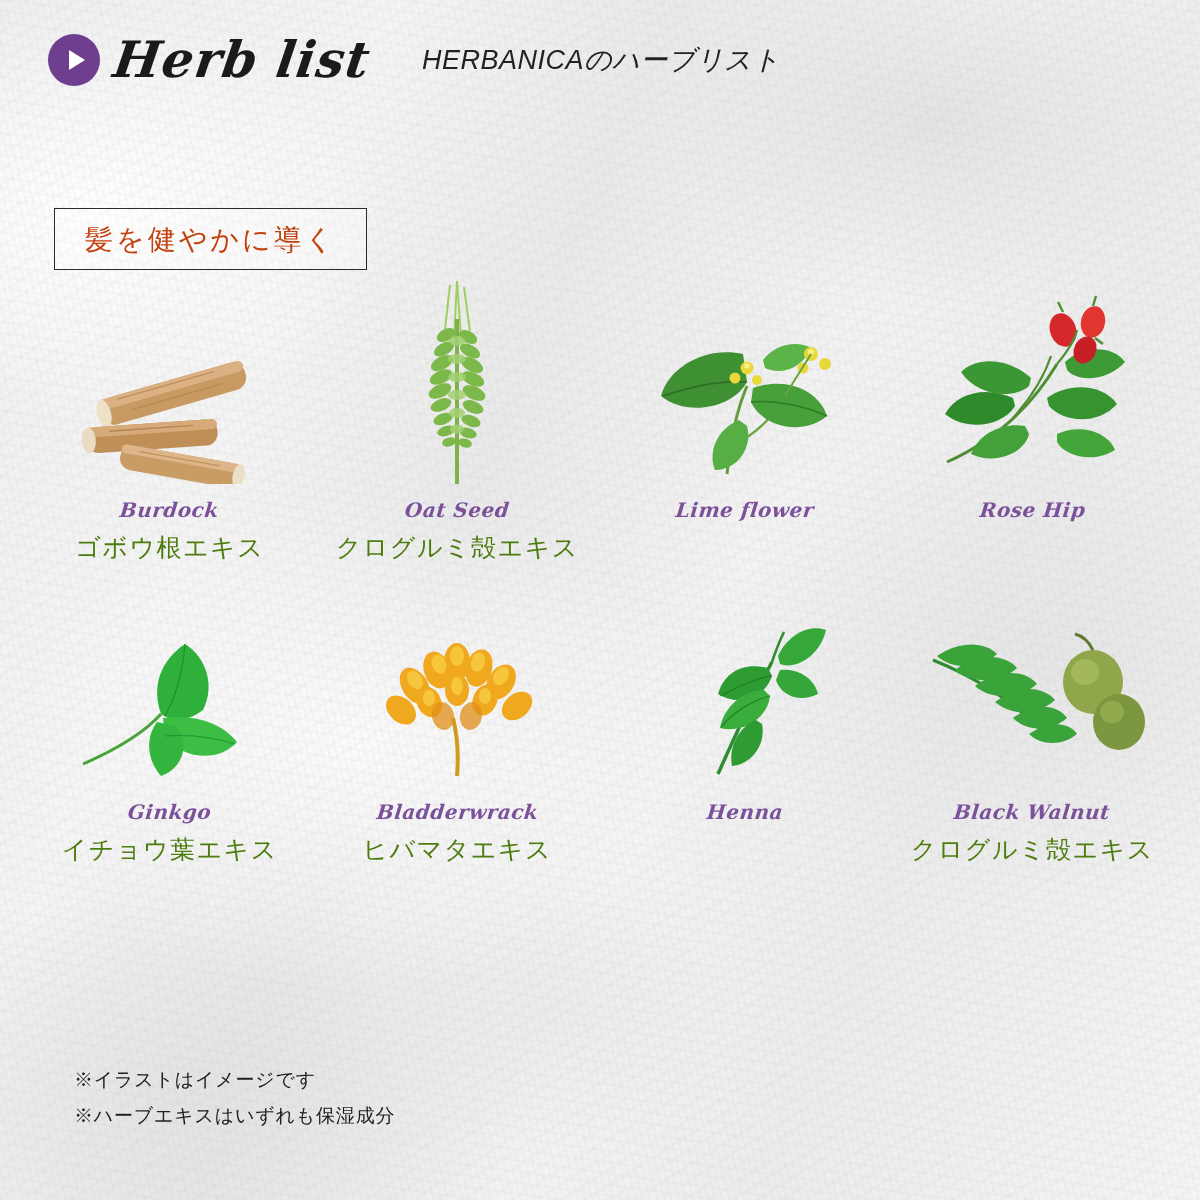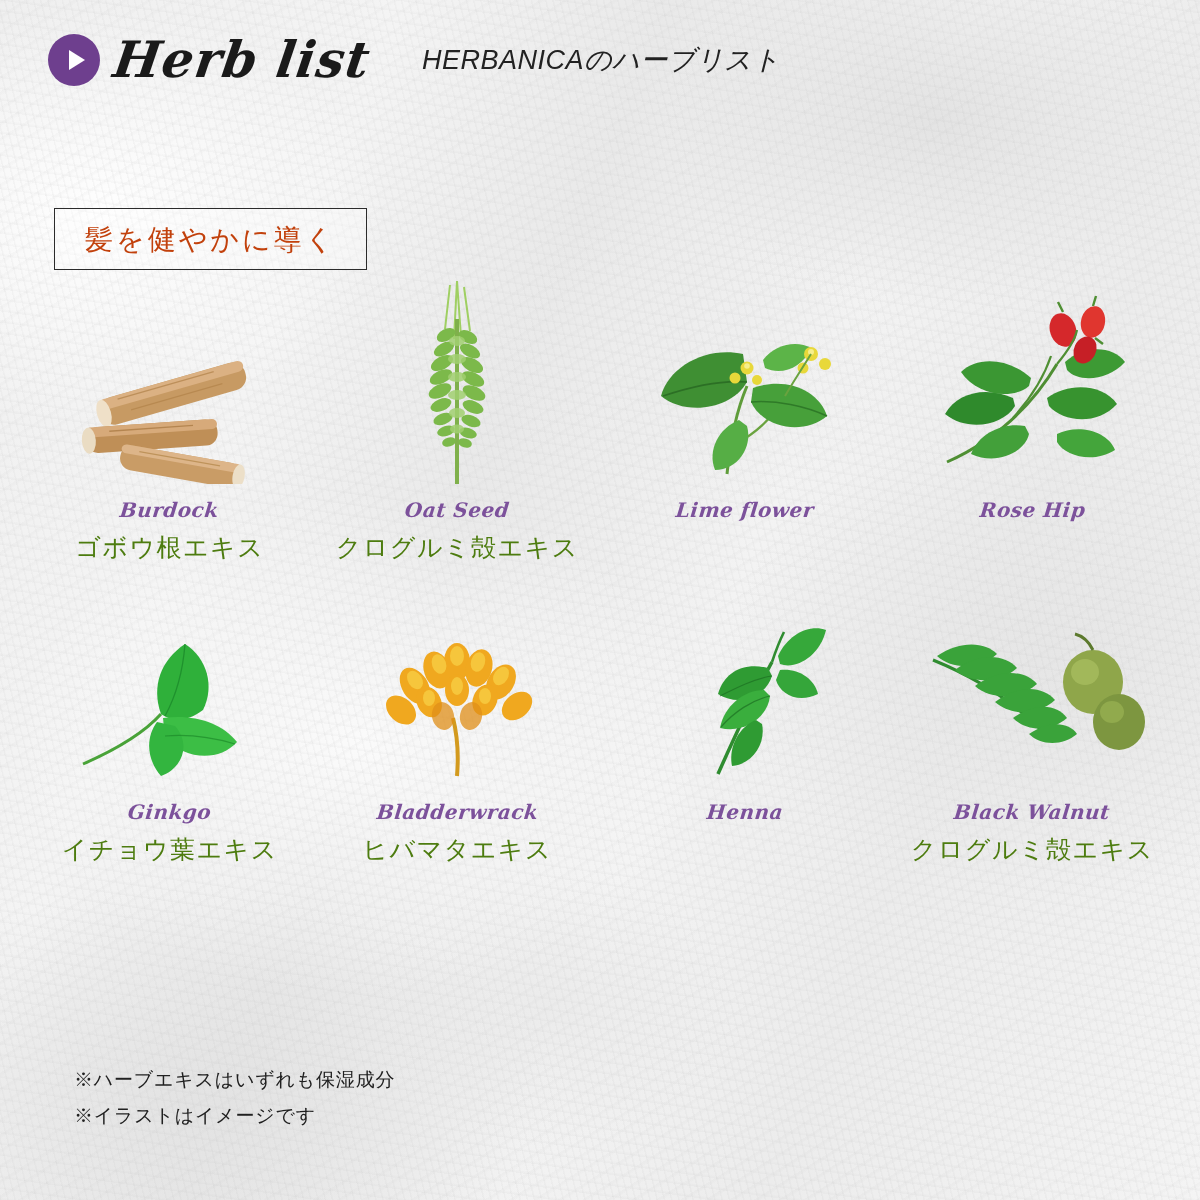--- a/index.html
+++ b/index.html
@@ -413,17 +413,17 @@
           </g>
         </svg>
       </div>
       <div class="name-en">Black Walnut</div>
       <div class="name-ja">クログルミ殻エキス</div>
     </div>
 
   </div>
 
   <div class="notes">
+    <div class="note">※イラストはイメージです</div>
     <div class="note">※ハーブエキスはいずれも保湿成分</div>
-    <div class="note">※イラストはイメージです</div>
   </div>
 
 </div>
 
 </body></html>

